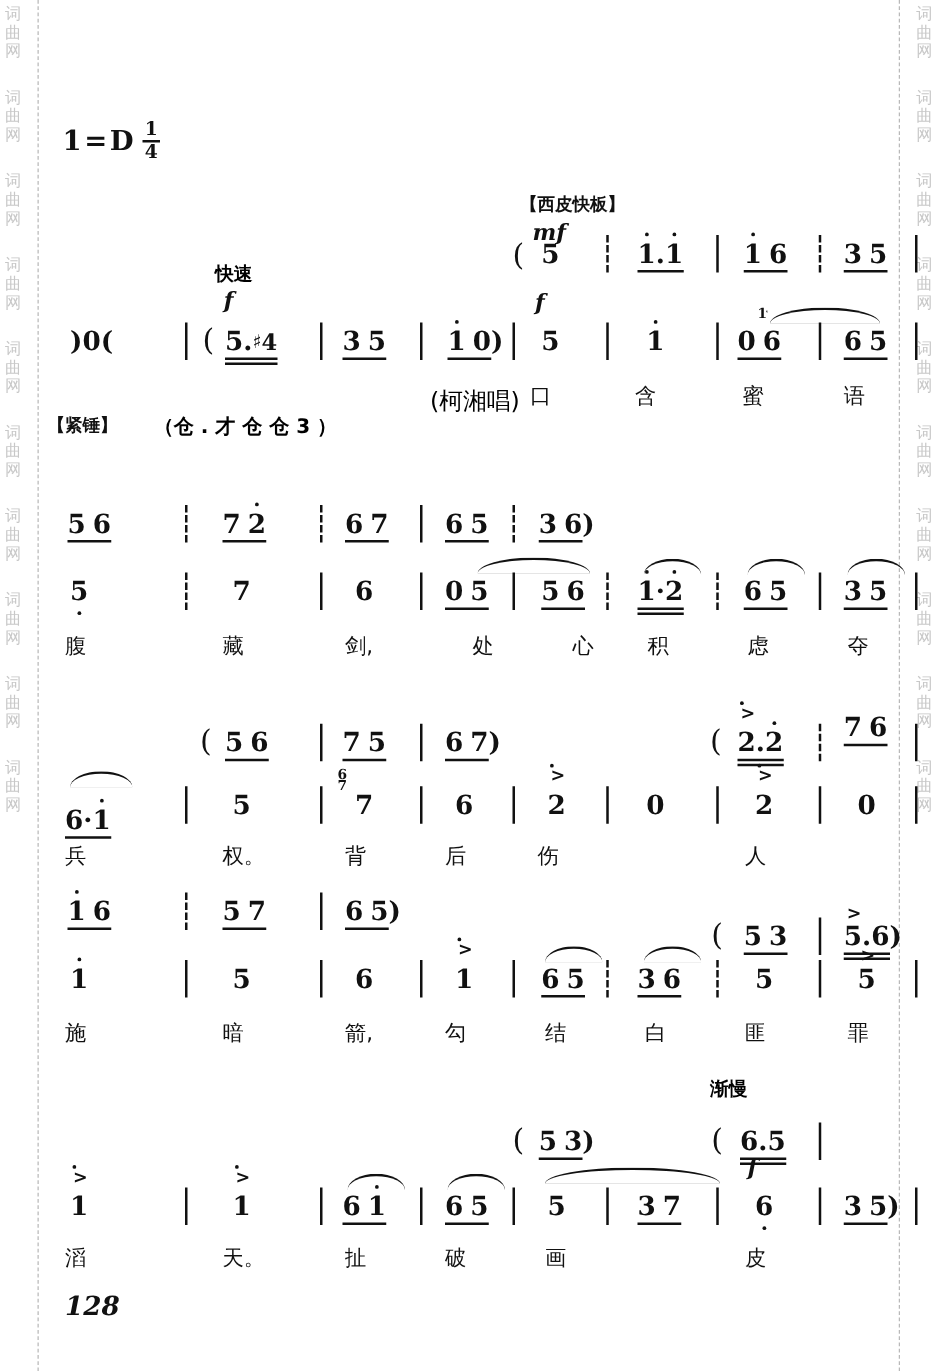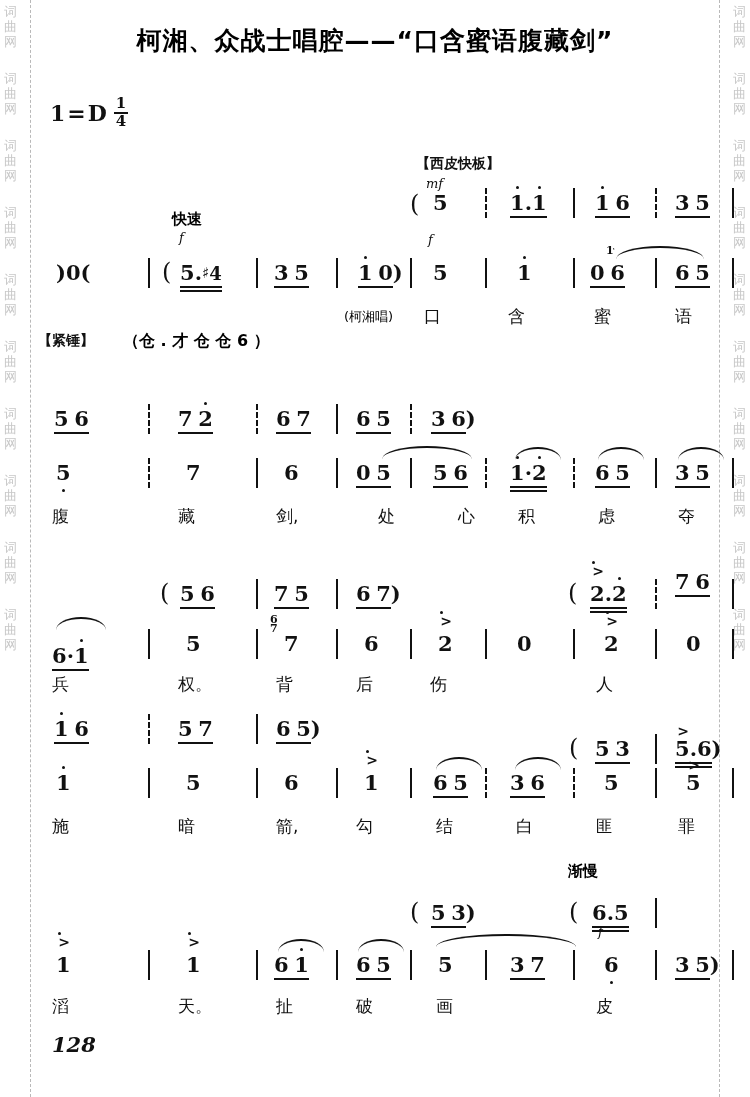--- a/index.html
+++ b/index.html
@@ -65,21 +65,21 @@
   .accent.withdot::before{top:-22px;}
   .bar{position:absolute;width:2px;background:#111;}
   .bar.tall{height:30px;}
   .bar.dash{background:none;border-left:2px dashed #111;width:0;height:30px;}
   .paren{position:absolute;font-size:24px;font-family:"DejaVu Serif",serif;}
   .tie{position:absolute;border-top:2px solid #111;border-radius:50%/100% 100% 0 0;
        height:11px;border-left:none;border-right:none;border-bottom:none;}
   .mark{position:absolute;font-family:"DejaVu Sans", sans-serif;
         font-size:14px;font-weight:bold;}
   .dyn{position:absolute;font-family:"DejaVu Serif",serif;font-style:italic;
-       font-weight:normal;font-size:13px;}
+       font-weight:bold;font-size:18px;}
   .cn{position:absolute;font-family:"DejaVu Sans", sans-serif;font-size:15px;color:#000;}
   .cn.bk{font-weight:bold;}
   .lyric{position:absolute;font-family:"DejaVu Sans", sans-serif;font-size:17px;}
   .sharp{font-family:"DejaVu Sans",sans-serif;font-size:15px;vertical-align:2px;}
   .grace{position:absolute;font-size:11px;font-family:"DejaVu Serif",serif;
          font-weight:bold;line-height:9px;text-align:center;}
 
   .pageno{position:absolute;left:14px;bottom:40px;
           font-family:"DejaVu Serif", serif;font-style:italic;font-weight:bold;font-size:21px;}
   .ktv{position:absolute;right:6px;bottom:42px;
@@ -199,21 +199,20 @@
     <div class="wm-unit">
         <span>词</span>
         <span>曲</span>
         <span>网</span>
       </div>
   </div>
 </div>
 
 <div class="page">
 
-  <div class="title">柯湘、众战士唱腔——“口含蜜语腹藏剑”</div>
 
   <div class="keysig">
     <span>1</span>
     <span class="eq">=</span>
     <span>D</span>
     <span class="frac">
       <span class="num">1</span>
       <span class="den">4</span>
     </span>
   </div>
@@ -269,28 +268,28 @@
     <div class="cell" style="left:552px;top:112px;">
       <span class="grp und1"><span class="note">0</span>&nbsp;<span class="note">6</span></span>
     </div>
     <div class="tie" style="left:578px;top:96px;width:88px;"></div>
     <div class="bar tall" style="left:617px;top:108px;"></div>
     <div class="cell" style="left:637px;top:112px;">
       <span class="grp und1"><span class="note">6</span>&nbsp;<span class="note">5</span></span>
     </div>
     <div class="bar tall" style="left:694px;top:108px;"></div>
 
-    <div class="cn" style="left:306px;top:158px;font-size:13px;">(柯湘唱)</div>
+    <div class="cn" style="left:306px;top:158px;font-size:19px;">(柯湘唱)</div>
     <div class="lyric" style="left:386px;top:155px;">口</div>
     <div class="lyric" style="left:470px;top:155px;">含</div>
     <div class="lyric" style="left:556px;top:155px;">蜜</div>
     <div class="lyric" style="left:637px;top:155px;">语</div>
 
     <div class="mark" style="left:0px;top:182px;">【紧锤】</div>
-    <div class="cn bk" style="left:85px;top:181px;font-weight:bold;font-size:16px;">（仓 . 才      仓        仓 6 ）</div>
+    <div class="cn bk" style="left:85px;top:181px;font-weight:bold;font-size:16px;">（仓 . 才      仓        仓 3 ）</div>
   </div>
 
   <div class="sys" style="top:400px;">
 
     <div class="cell" style="left:16px;top:8px;">
       <span class="grp und1"><span class="note">5</span>&nbsp;<span class="note">6</span></span>
     </div>
     <div class="bar dash" style="left:110px;top:4px;"></div>
     <div class="cell" style="left:140px;top:8px;">
       <span class="grp und1"><span class="note">7</span>&nbsp;<span class="note dotup">2</span></span>

